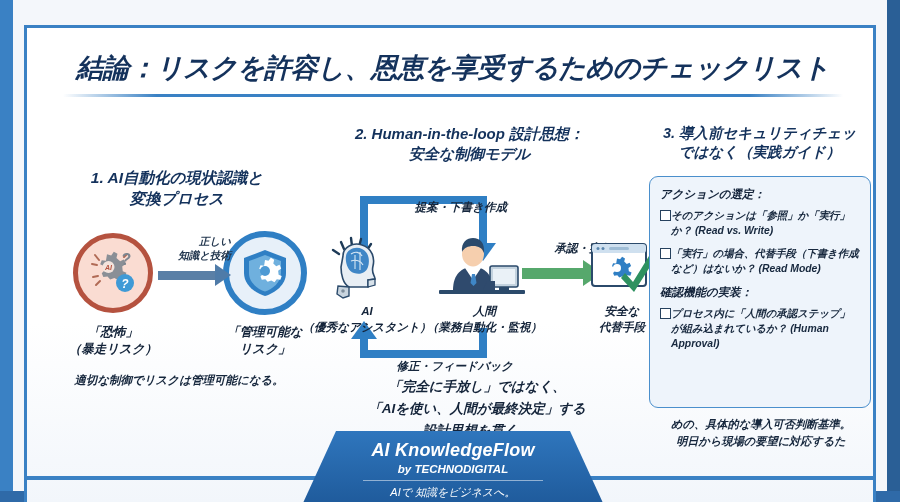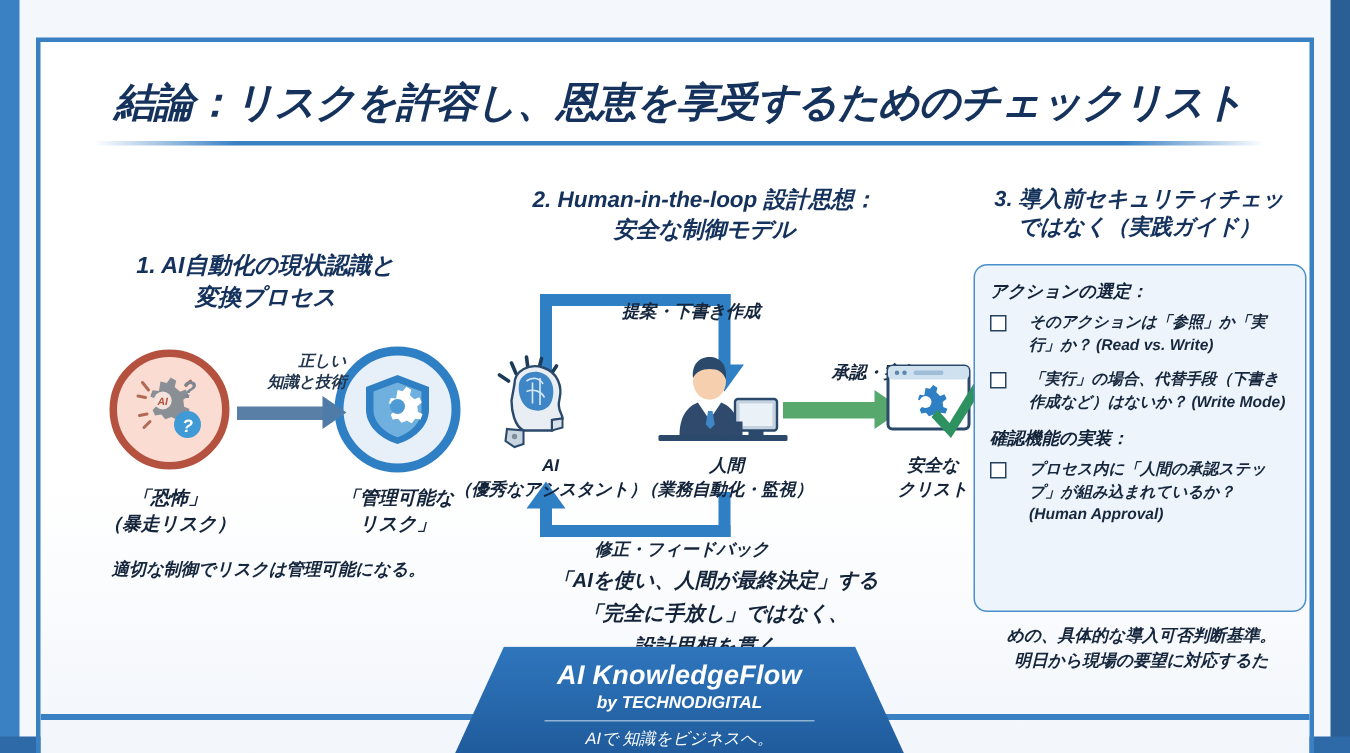--- a/index.html
+++ b/index.html
@@ -107,21 +107,21 @@
 
   
   .s3-head{left:610px;top:96px;width:245px;font-size:14.5px;}
   .checkbox-panel{
     position:absolute;left:622px;top:148px;width:222px;height:232px;
     background:#eef4fb;border:1.5px solid #4a8fcc;border-radius:9px;
     box-sizing:border-box;padding:9px 10px 0 10px;
   }
   .chk-group-title{font-size:11.5px;font-weight:bold;color:#13233a;margin:1px 0 6px 0;}
   .chk-group-title.second{margin-top:9px;}
-  .chk-row{display:flex;gap:15px;margin-bottom:8px;align-items:flex-start;}
+  .chk-row{display:flex;gap:0;margin-bottom:8px;align-items:flex-start;}
   .chk-box{
     flex:0 0 auto;width:11px;height:11px;margin-top:2px;
     border:1.5px solid #26415e;background:#ffffff;box-sizing:border-box;
   }
   .chk-text{font-size:10.4px;font-weight:bold;color:#17283e;line-height:1.45;}
   .s3-note{
     position:absolute;left:618px;top:388px;width:232px;text-align:center;
     font-size:11.2px;font-weight:bold;color:#16273d;line-height:1.55;
   }
 
@@ -278,44 +278,44 @@
     <div class="node-label nl-ai">
       <div>AI</div>
       <div>（優秀なアシスタント）</div>
     </div>
     <div class="node-label nl-human">
       <div>人間</div>
       <div>（業務自動化・監視）</div>
     </div>
     <div class="node-label nl-out">
       <div>安全な</div>
-      <div>クリスト</div>
+      <div>代替手段</div>
     </div>
 
     <div class="s2-note">
+      <div>「完全に手放し」ではなく、</div>
       <div>「AIを使い、人間が最終決定」する</div>
-      <div>「完全に手放し」ではなく、</div>
       <div>設計思想を貫く。</div>
     </div>
 
     <div class="col-head s3-head">
       <div>3. 導入前セキュリティチェッ</div>
       <div>ではなく（実践ガイド）</div>
     </div>
 
     <div class="checkbox-panel">
       <div class="chk-group-title">アクションの選定：</div>
 
       <div class="chk-row">
         <span class="chk-box"></span>
         <span class="chk-text">そのアクションは「参照」か「実行」か？ (Read vs. Write)</span>
       </div>
       <div class="chk-row">
         <span class="chk-box"></span>
-        <span class="chk-text">「実行」の場合、代替手段（下書き作成など）はないか？ (Write Mode)</span>
+        <span class="chk-text">「実行」の場合、代替手段（下書き作成など）はないか？ (Read Mode)</span>
       </div>
 
       <div class="chk-group-title second">確認機能の実装：</div>
 
       <div class="chk-row">
         <span class="chk-box"></span>
         <span class="chk-text">プロセス内に「人間の承認ステップ」が組み込まれているか？ (Human Approval)</span>
       </div>
     </div>
 

